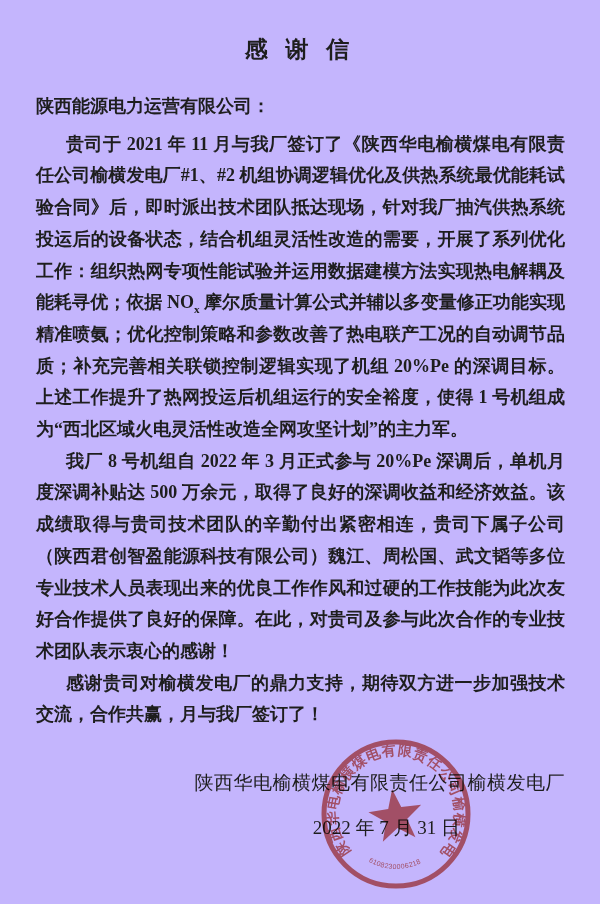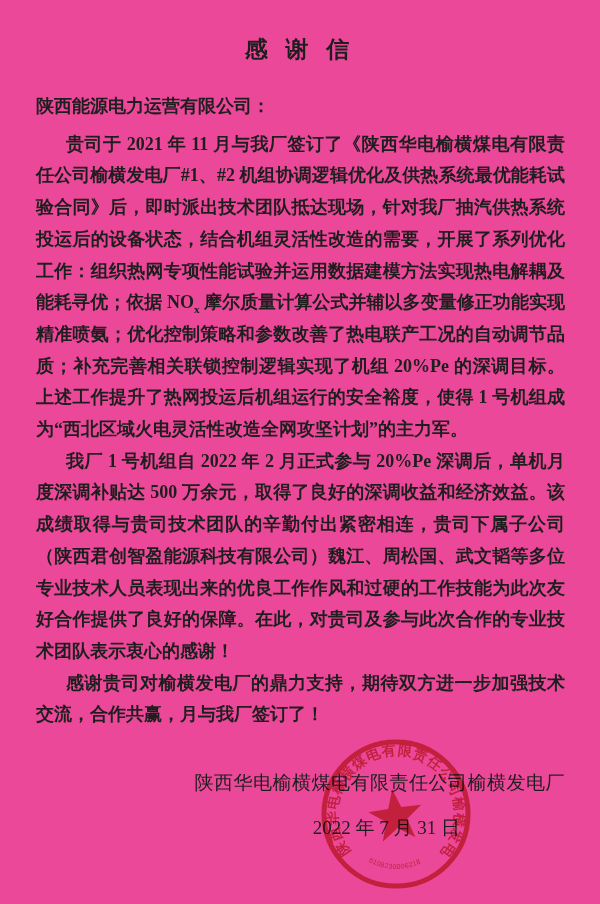--- a/index.html
+++ b/index.html
@@ -2,21 +2,21 @@
 <html lang="zh" style="--seal-color: #c94f45;"><head>
 <meta charset="utf-8">
 <style>
   :root { --seal-color: #c94f45; }
   * { margin: 0; padding: 0; box-sizing: border-box; }
   html, body { background: #ffffff; }
   .page {
     position: relative;
     width: 600px;
     height: 904px;
-    background: #ec4899;
+    background: #c4b5fd;
     color: #1e1e1e;
     font-family: "Liberation Serif", "DejaVu Serif", serif;
     overflow: hidden;
   }
   .title {
     padding-top: 34px;
     text-align: center;
     font-size: 23px;
     font-weight: bold;
     letter-spacing: 6px;
@@ -79,21 +79,21 @@
 
 <div class="page">
 
   <div class="title">感 谢 信</div>
 
   <div class="body-text">
     <p class="salutation">陕西能源电力运营有限公司：</p>
 
     <p class="para"><span>贵司于 2021 年 11 月与我厂签订了《陕西华电榆横煤电有限责任公司榆横发电厂#1、#2 机组协调逻辑优化及供热系统最优能耗试验合同》后，即时派出技术团队抵达现场，针对我厂抽汽供热系统投运后的设备状态，结合机组灵活性改造的需要，开展了系列优化工作：组织热网专项性能试验并运用数据建模方法实现热电解耦及能耗寻优；依据 </span><span class="nox"><span>NO</span><sub>x</sub></span><span> 摩尔质量计算公式并辅以多变量修正功能实现精准喷氨；优化控制策略和参数改善了热电联产工况的自动调节品质；补充完善相关联锁控制逻辑实现了机组 20%Pe 的深调目标。上述工作提升了热网投运后机组运行的安全裕度，使得 1 号机组成为“西北区域火电灵活性改造全网攻坚计划”的主力军。</span></p>
 
-    <p class="para">我厂 1 号机组自 2022 年 2 月正式参与 20%Pe 深调后，单机月度深调补贴达 500 万余元，取得了良好的深调收益和经济效益。该成绩取得与贵司技术团队的辛勤付出紧密相连，贵司下属子公司（陕西君创智盈能源科技有限公司）魏江、周松国、武文韬等多位专业技术人员表现出来的优良工作作风和过硬的工作技能为此次友好合作提供了良好的保障。在此，对贵司及参与此次合作的专业技术团队表示衷心的感谢！</p>
+    <p class="para">我厂 8 号机组自 2022 年 3 月正式参与 20%Pe 深调后，单机月度深调补贴达 500 万余元，取得了良好的深调收益和经济效益。该成绩取得与贵司技术团队的辛勤付出紧密相连，贵司下属子公司（陕西君创智盈能源科技有限公司）魏江、周松国、武文韬等多位专业技术人员表现出来的优良工作作风和过硬的工作技能为此次友好合作提供了良好的保障。在此，对贵司及参与此次合作的专业技术团队表示衷心的感谢！</p>
 
     <p class="para">感谢贵司对榆横发电厂的鼎力支持，期待双方进一步加强技术交流，合作共赢，月与我厂签订了！</p>
   </div>
 
   <div class="signature">陕西华电榆横煤电有限责任公司榆横发电厂</div>
 
   <div class="sig-date">2022 年 7 月 31 日</div>
 
   <svg class="seal" viewBox="-85 -85 170 170" xmlns="http://www.w3.org/2000/svg">
     <defs>

